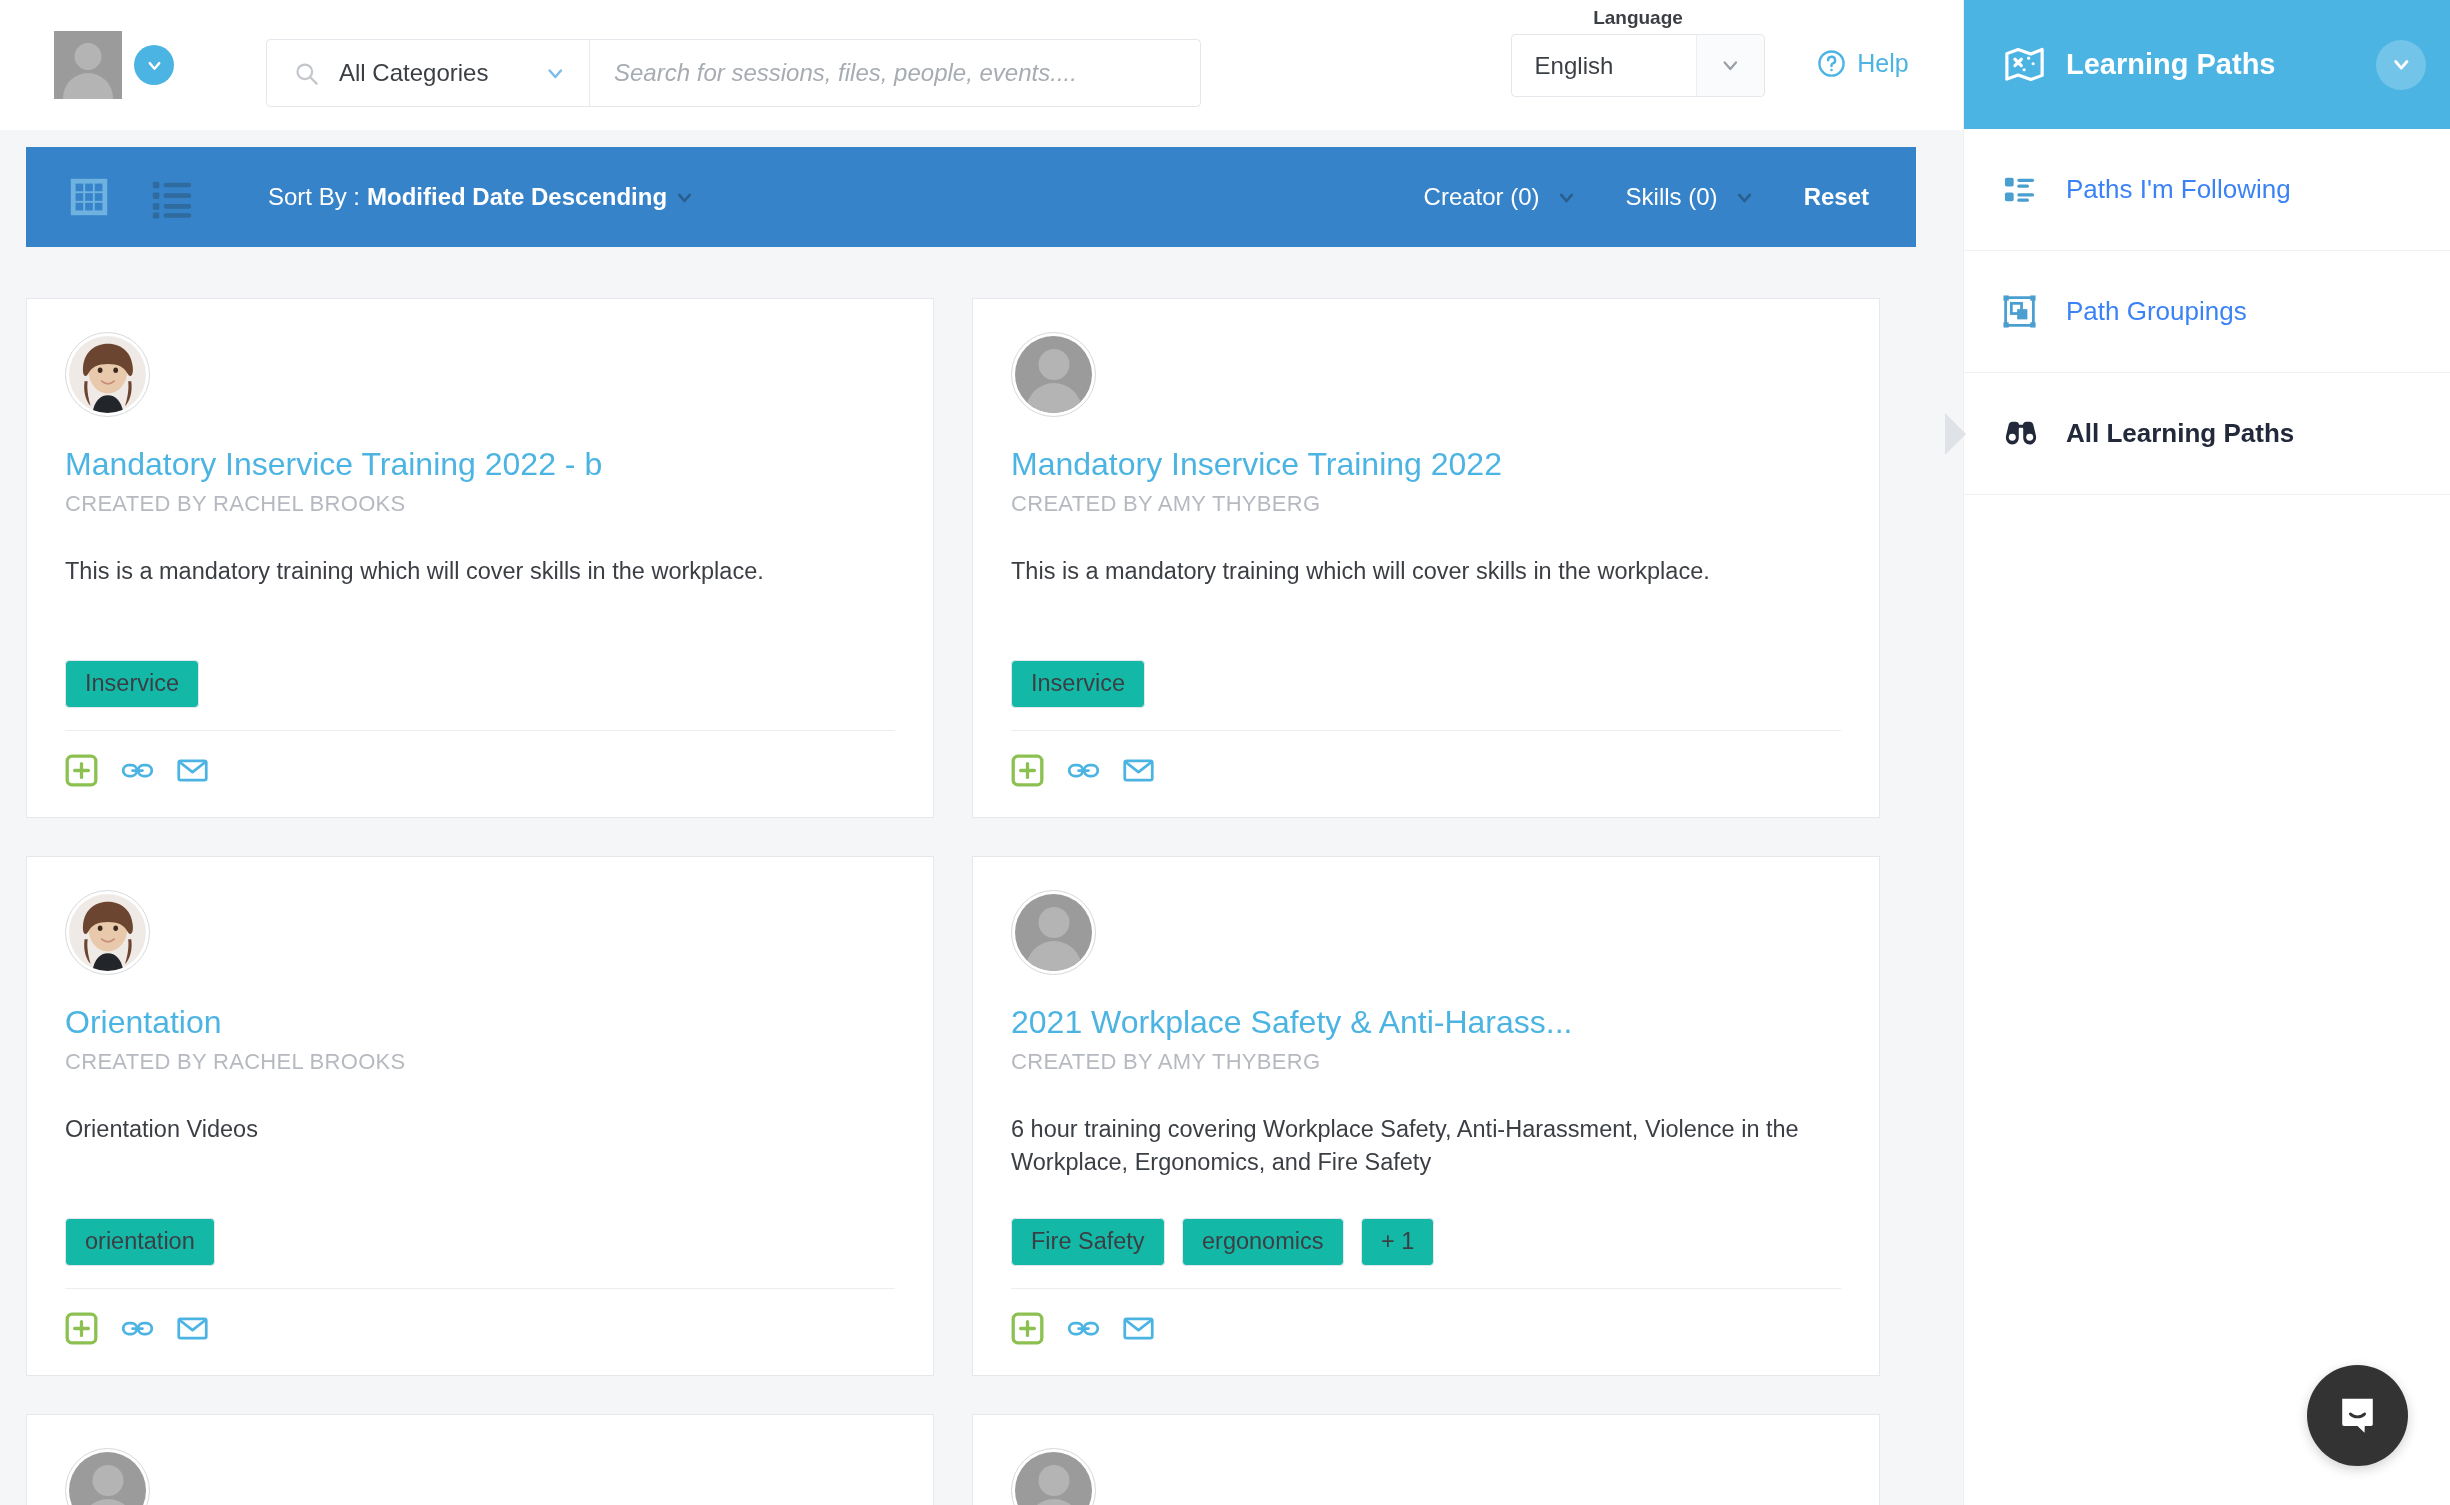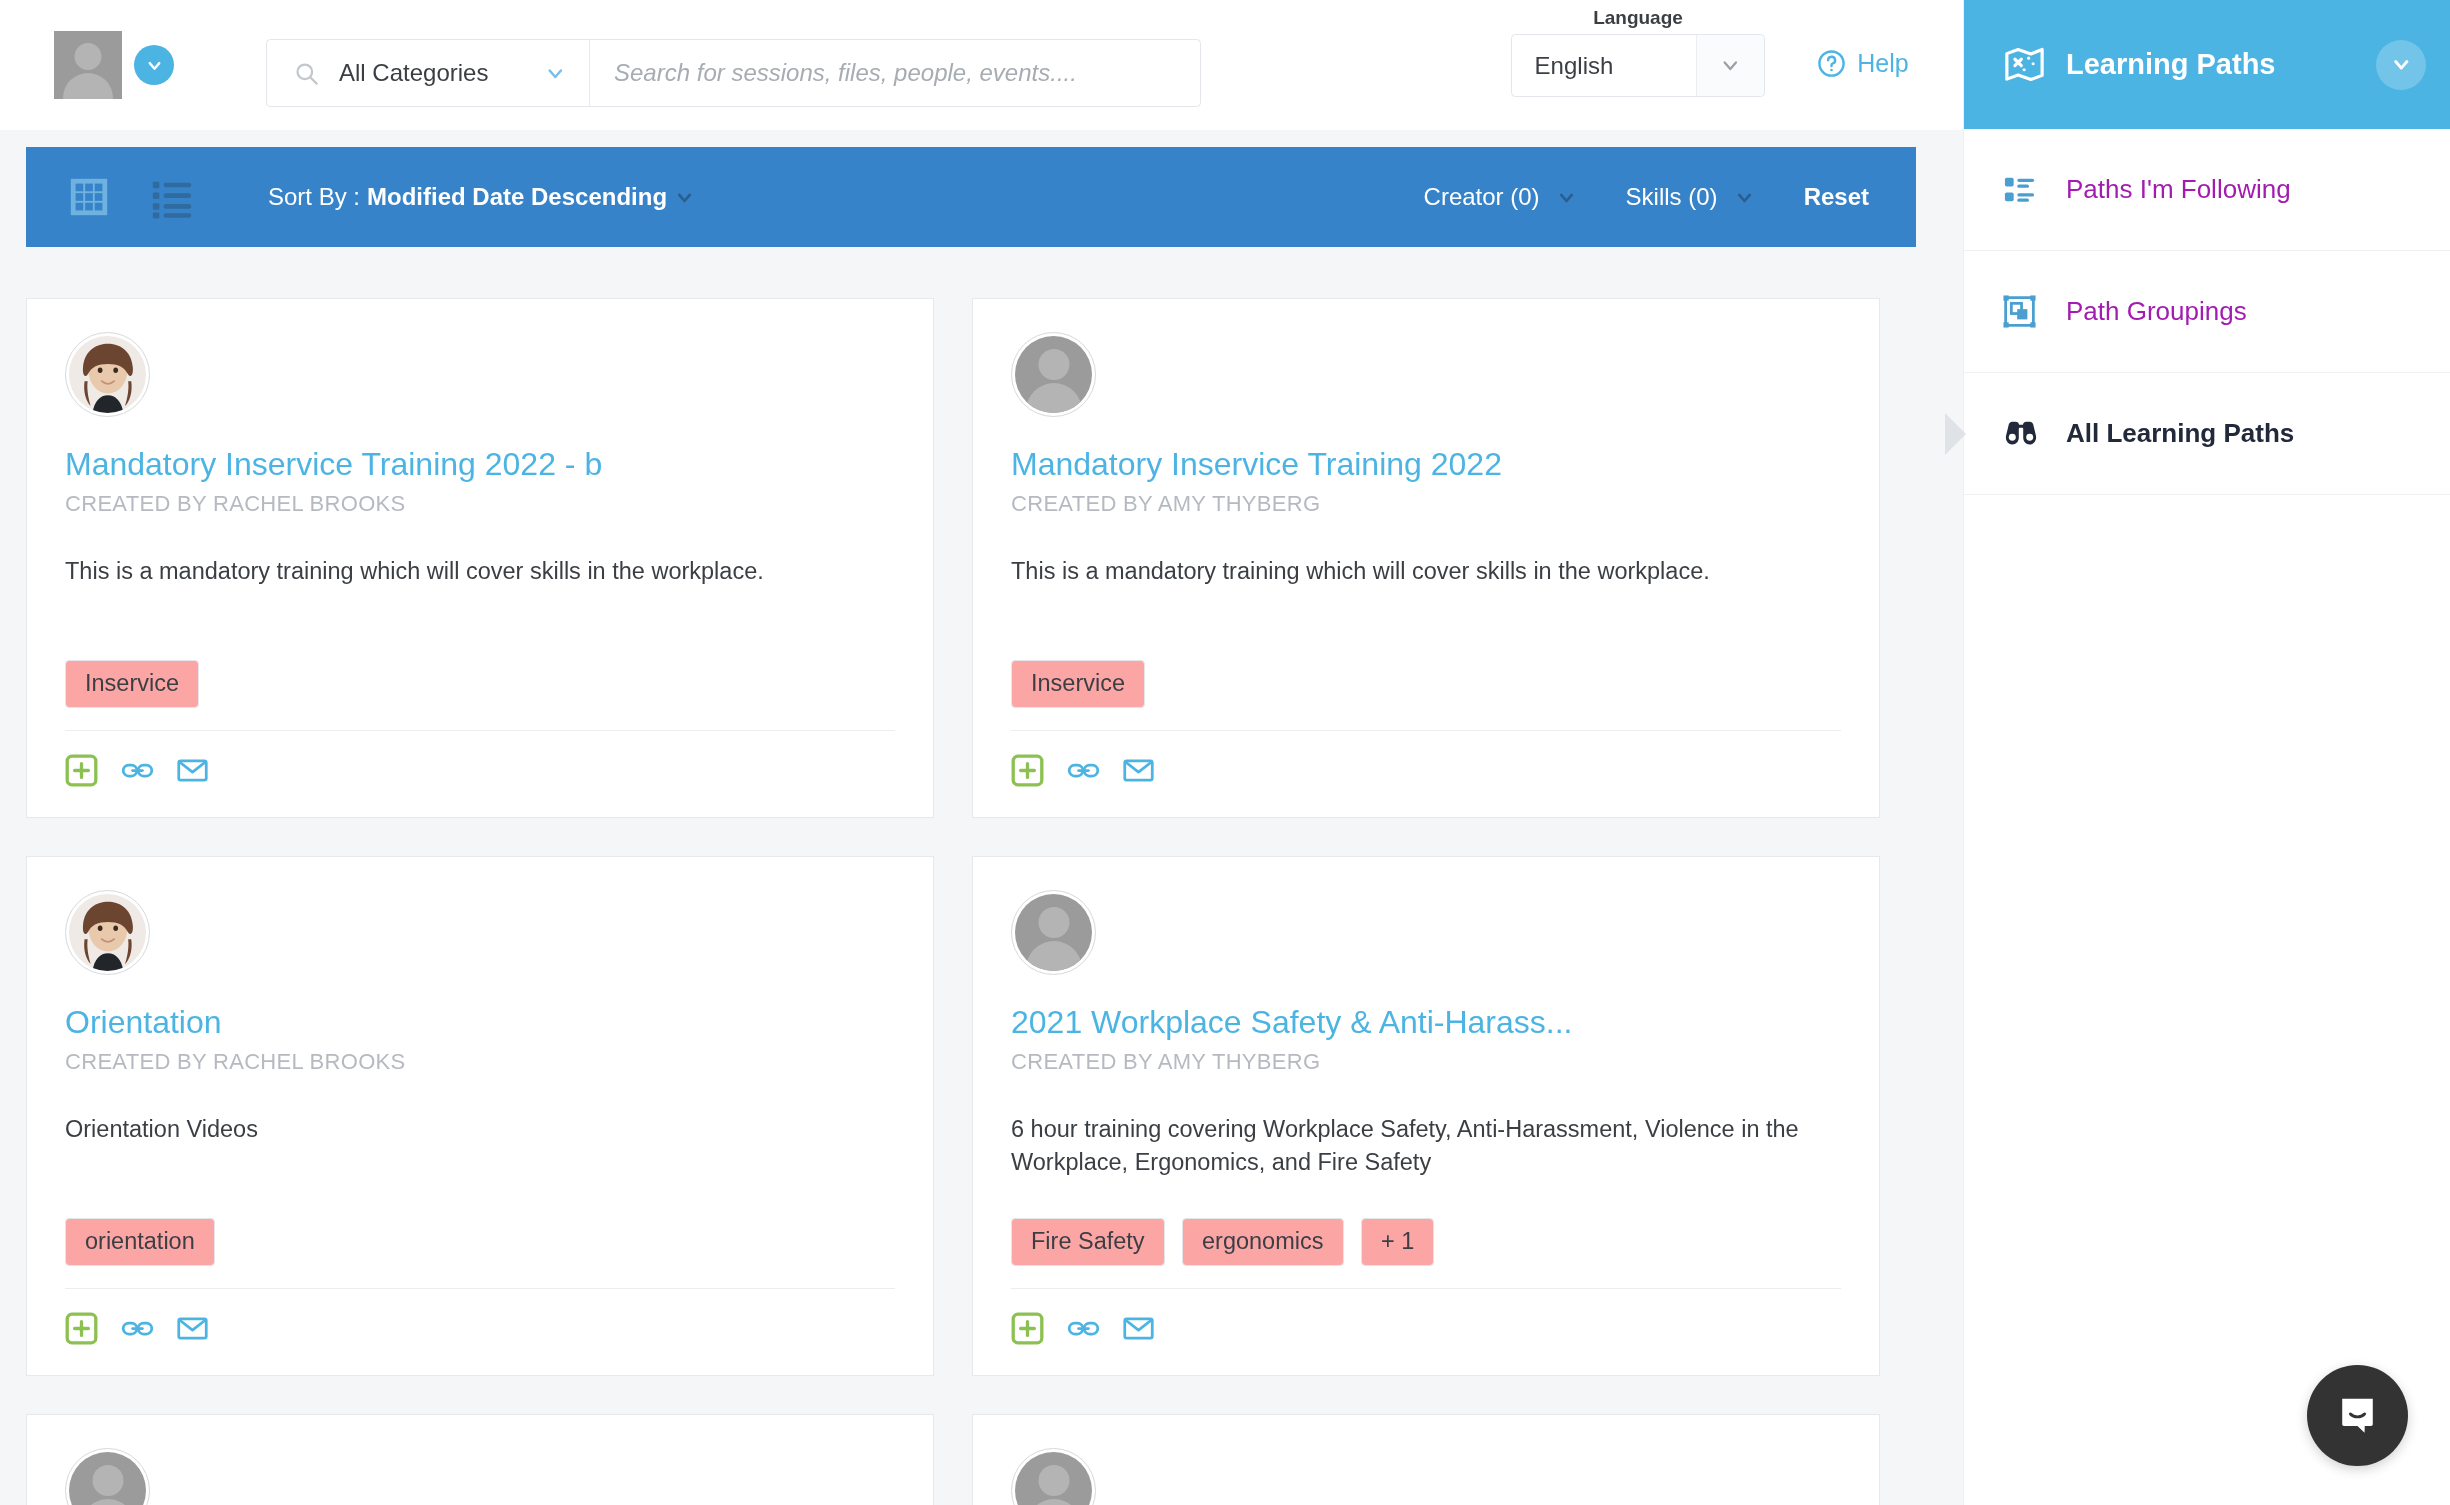--- a/index.html
+++ b/index.html
@@ -144,21 +144,21 @@
   }
   .card-creator {
     font-size: 22px; color: #b6bac0; letter-spacing: 0.3px; margin-top: 8.7px; text-transform: uppercase;
   }
   .card-desc {
     margin-top: 38px; font-size: 23.5px; color: #3b3f44; line-height: 1.42; max-width: 835px;
   }
   .card-spacer { flex: 1 1 auto; }
   .tags { display: flex; gap: 17.4px; margin-bottom: 22.6px; }
   .tag {
-    border: 0.9px solid #e3e6ea; background: #fca5a5; border-radius: 4.3px;
+    border: 0.9px solid #e3e6ea; background: #14b8a6; border-radius: 4.3px;
     padding: 9.6px 19px; font-size: 23.5px; color: #3b3f44; cursor: pointer;
   }
   .card-sep { border-top: 0.9px solid #ebedf0; }
   .card-actions { display: flex; align-items: center; gap: 22.6px; padding-top: 22.6px; }
   .act { cursor: pointer; display: block; }
   .act svg { display: block; }
 
   
   .sidebar {
     width: 487px; height: 1506px; background: #fff; position: relative;
@@ -176,21 +176,21 @@
   }
   .sb-header-caret svg { width: 22.6px; height: 22.6px; display: block; }
 
   .sb-item {
     height: 122px; display: flex; align-items: center; padding-left: 38px;
     border-bottom: 0.9px solid #eef0f2; cursor: pointer; position: relative;
   }
   .sb-item:first-of-type { border-top: 0; }
   .sb-item-icon { width: 40px; display: flex; align-items: center; }
   .sb-item-icon svg { display: block; }
-  .sb-item-label { font-size: 26px; color: #a21caf; margin-left: 24px; }
+  .sb-item-label { font-size: 26px; color: #3b82f6; margin-left: 24px; }
   .sb-item.active .sb-item-label { color: #22293a; font-weight: bold; }
   .sb-pointer {
     position: absolute; left: -19px; top: 50%; transform: translateY(-50%);
     width: 0; height: 0; border-top: 21px solid transparent; border-bottom: 21px solid transparent;
     border-left: 21px solid #dfe2e6;
   }
 
   
   .chat-launcher {
     position: absolute; right: 42px; bottom: 40px;

